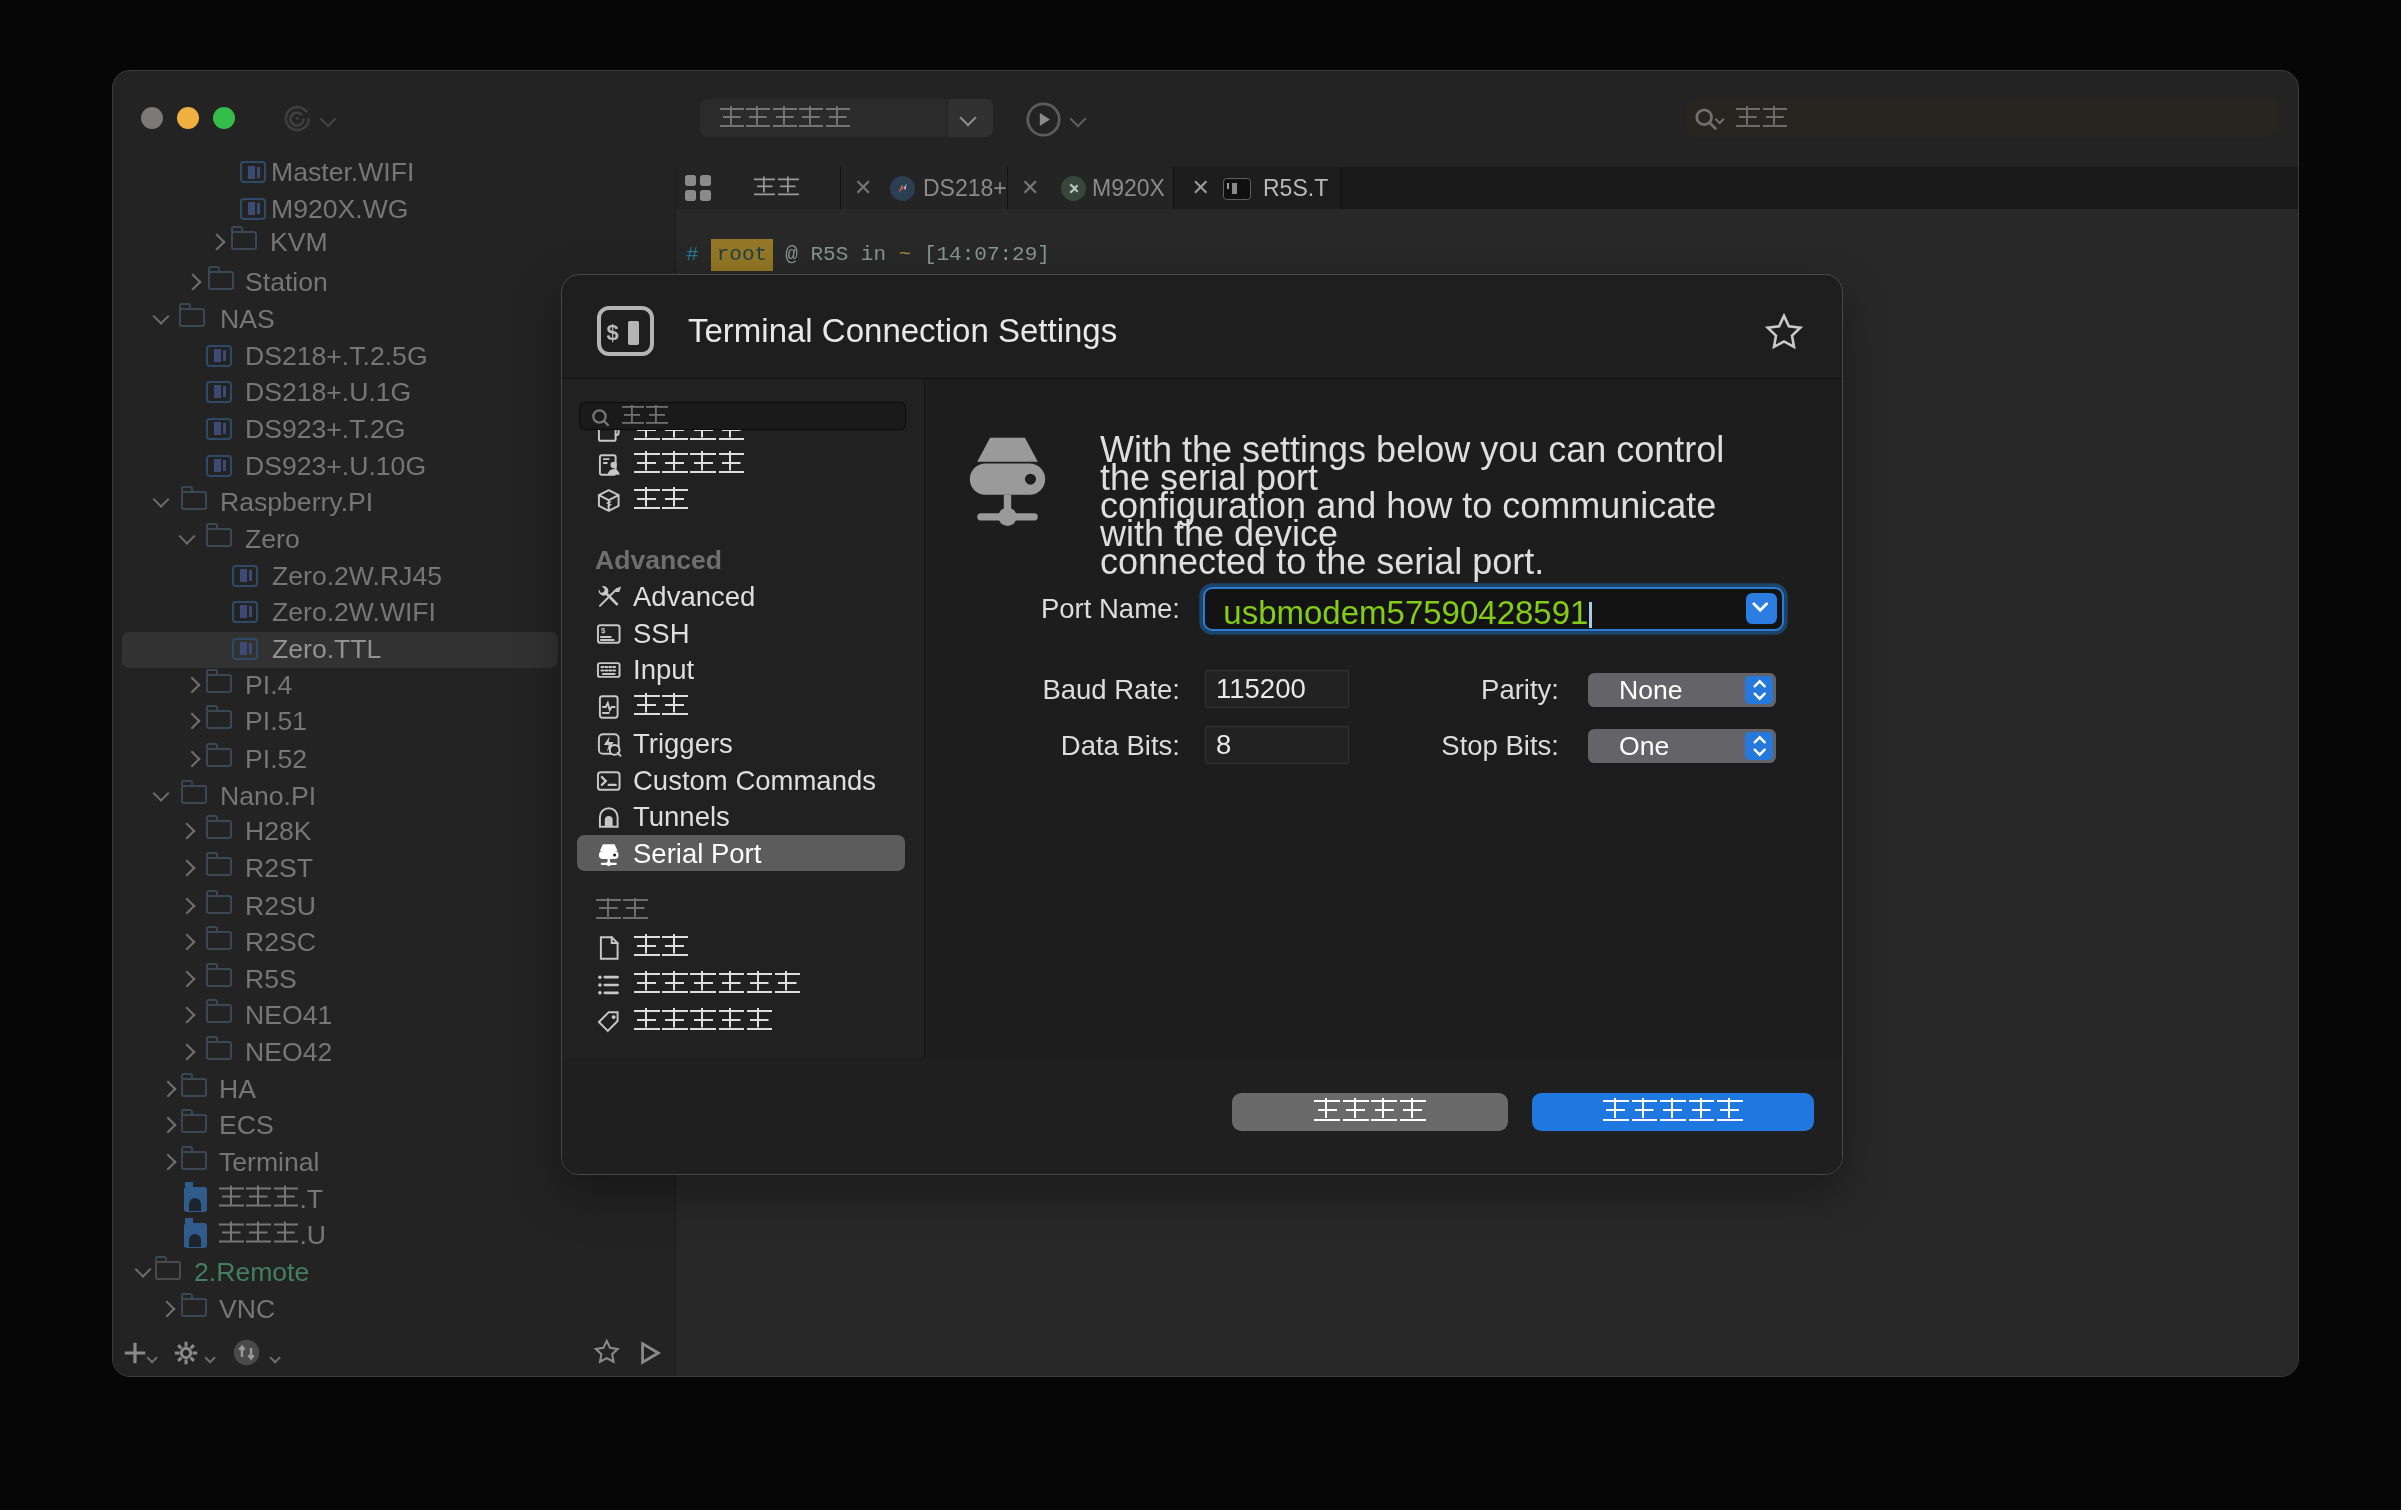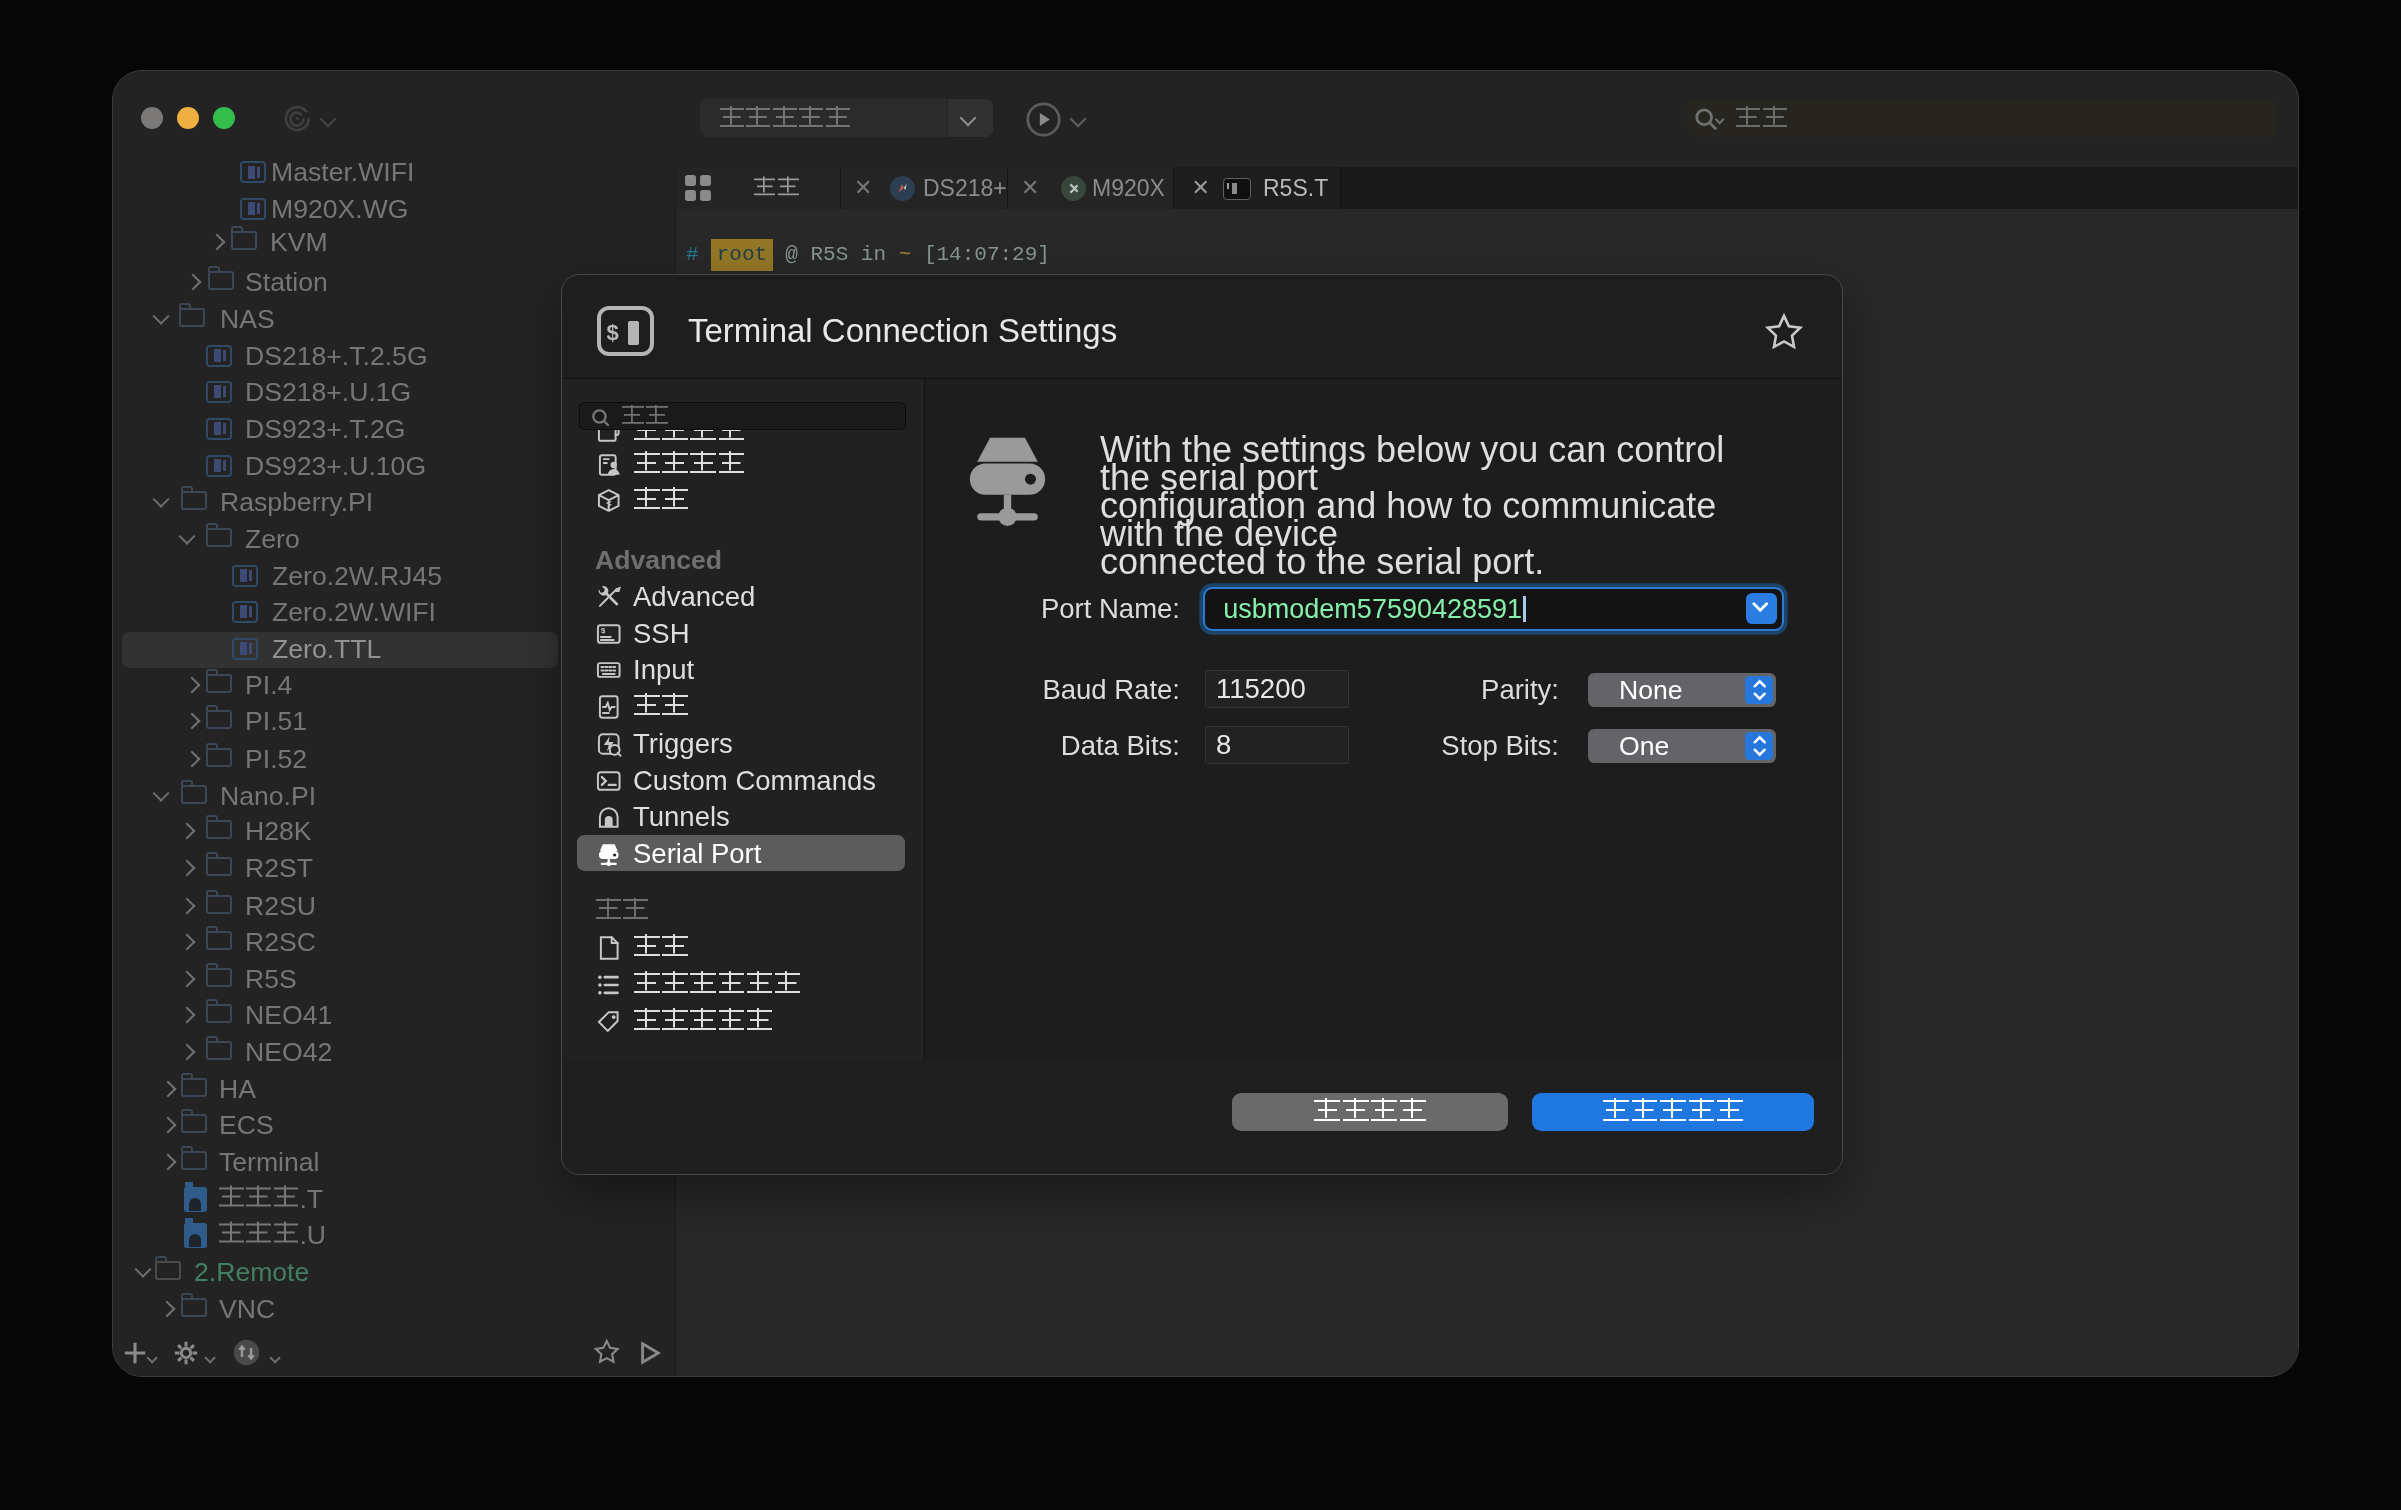--- a/index.html
+++ b/index.html
@@ -5,21 +5,21 @@
 font-family:"Liberation Sans",sans-serif;}
 *{box-sizing:border-box}
 .abs{position:absolute}
 
 .z{display:inline-block;width:.92em;height:.92em;margin:0 .05em;vertical-align:-.09em;
 background-image:linear-gradient(currentColor,currentColor),linear-gradient(currentColor,currentColor),linear-gradient(currentColor,currentColor),linear-gradient(currentColor,currentColor);
 background-size:100% .075em,74% .075em,100% .075em,.075em 78%;
 background-position:0 10%,50% 47%,0 88%,46% 11%;background-repeat:no-repeat}
 
 #win{position:absolute;left:112px;top:70px;width:2187px;height:1307px;background:#232323;
-border:0.9px solid #3c3c3c;border-radius:30px;overflow:hidden}
+border:0.9px solid #3c3c3c;border-radius:18px;overflow:hidden}
 .light{position:absolute;width:22px;height:22px;border-radius:50%;top:36px}
 
 #combo{position:absolute;left:587px;top:28px;width:293px;height:38px;background:#2b2b2b;border-radius:7.3px;color:#767676;font-size:26px;line-height:38px;padding-left:18.3px}
 #combobtn{position:absolute;left:834px;top:28px;width:46px;height:38px;background:#313131;border-radius:0 7.3px 7.3px 0;border-left:0.9px solid #242424}
 #tsearch{position:absolute;left:1574px;top:28px;width:591px;height:38px;background:#26251f;border-radius:7.3px;color:#6e6e6e;font-size:26px;line-height:38px}
 
 #side{position:absolute;left:0;top:96px;width:563px;bottom:0;background:#232323;border-right:1.8px solid #1c1c1c}
 .row{position:absolute;left:0;width:100%;height:37px;color:#767676;font-size:26.6px}
 .row .lbl{position:absolute;top:50%;transform:translateY(-50%);white-space:nowrap}
 .cv,.cr{position:absolute;top:50%;width:12px;height:12px;border-right:2.7px solid #6f6f6f;border-bottom:2.7px solid #6f6f6f}
@@ -449,21 +449,21 @@
       <path d="M24 2 h38 l14 26 H10 Z"></path>
       <rect x="2" y="30" width="82" height="34" rx="17"></rect>
       <circle cx="68" cy="47" r="6" fill="#1d1d1d"></circle>
       <rect x="39" y="64" width="8" height="22"></rect>
       <rect x="10" y="84" width="66" height="8" rx="4"></rect>
       <circle cx="43" cy="88" r="10"></circle>
     </svg>
     <div class="abs" style="left:173px;top:57px;width:660px;font-size:36px;line-height:28px;color:#dedede">With the settings below you can control the serial port<br>configuration and how to communicate with the device<br>connected to the serial port.</div>
     <div class="flabel" style="left:0;top:214px;width:253px">Port Name:</div>
     <div class="abs" style="left:276px;top:208px;width:581px;height:44px;background:#131313;border:2.7px solid #2e7bd2;border-radius:9.2px;box-shadow:0 0 0 3.7px rgba(28,98,165,.55)">
-      <span class="abs" style="left:18.3px;top:4.6px;font-size:27px;color:#86efac">usbmodem57590428591<span style="display:inline-block;width:2.7px;height:26.6px;background:#a9c9e9;vertical-align:-4.6px;margin-left:0.9px"></span></span>
+      <span class="abs" style="left:18.3px;top:4.6px;font-size:33px;color:#84cc16">usbmodem57590428591<span style="display:inline-block;width:2.7px;height:26.6px;background:#a9c9e9;vertical-align:-4.6px;margin-left:0.9px"></span></span>
       <div class="abs" style="right:5.5px;top:3.7px;width:31px;height:31px;background:#2b7de2;border-radius:6.4px">
         <svg class="abs" style="left:6.4px;top:8.2px" width="16.5" height="13" viewBox="0 0 18 14">
             <path d="M2 3 L9 10 L16 3" fill="none" stroke="#fff" stroke-width="3" stroke-linecap="round"></path>
           </svg>
       </div>
     </div>
     <div class="flabel" style="left:0;top:295px;width:253px">Baud Rate:</div>
     <div class="sfield" style="left:278px;top:291px">115200</div>
     <div class="flabel" style="left:357px;top:295px;width:275px">Parity:</div>
     <div class="stepper" style="left:661px;top:294px">

